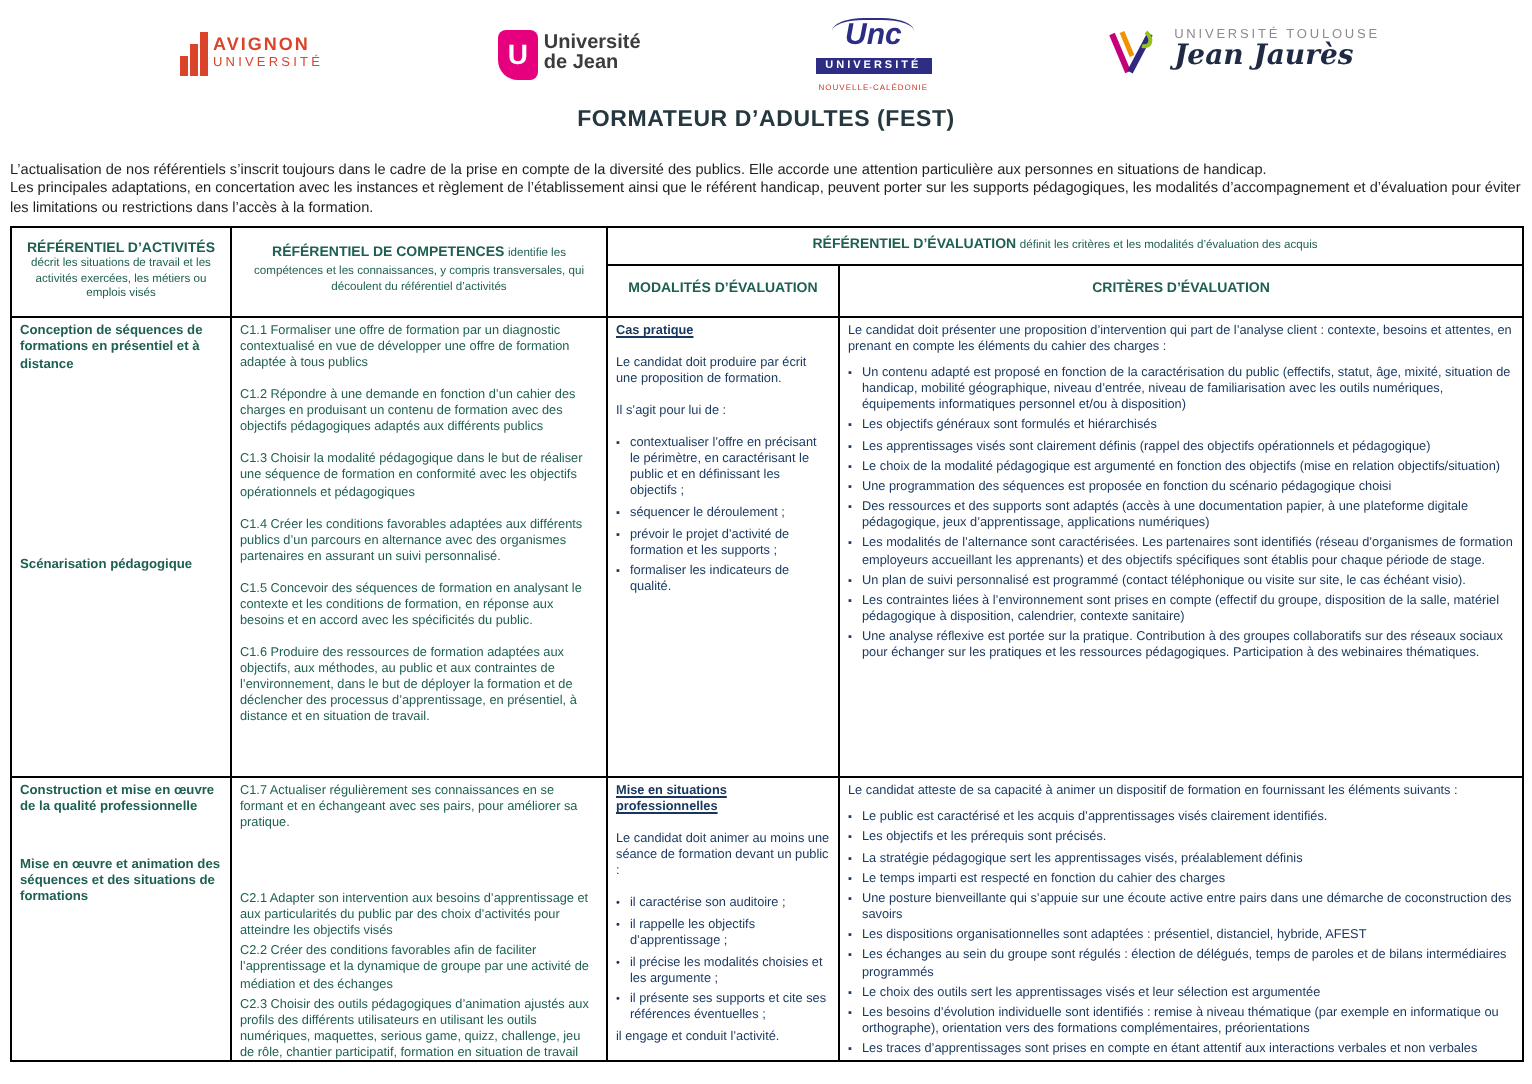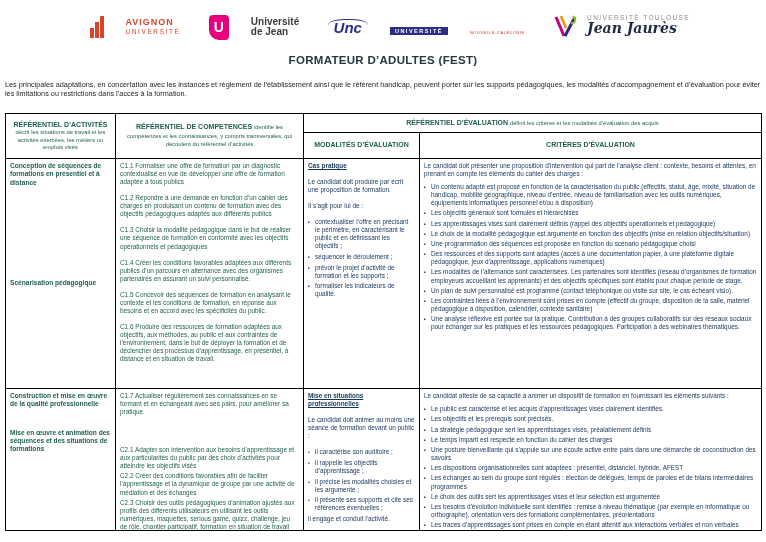--- a/index.html
+++ b/index.html
@@ -1,32 +1,32 @@
 <!DOCTYPE html>
 <html style="--text: #1f1f1f; --title: #253840; --green: #1d5f51; --navy: #17365d; --border: #000000; --avignon-red: #d9442b; --lille-pink: #e6007e; --unc-blue: #2d2e83; --toulouse-dark: #1f2a44; --toulouse-gray: #8c8c8c;"><head>
 <meta charset="utf-8">
 <style>
   html,body{margin:0;padding:0;background:#fff;}
   #page{position:relative;width:766px;height:542px;background:#fff;overflow:hidden;
         font-family:"Liberation Sans",sans-serif;color:var(--text);}
   
   #logos{position:absolute;left:90px;top:6px;width:600px;height:42px;display:flex;
          align-items:center;justify-content:space-between;}
-  .logo{display:flex;align-items:center;gap:22px;}
+  .logo{display:flex;align-items:center;gap:3px;}
   .av-icon{display:flex;align-items:flex-end;gap:1.5px;height:22px;}
   .av-icon i{display:block;width:3.5px;background:var(--avignon-red);}
   .av-icon i:nth-child(1){height:10px;}
   .av-icon i:nth-child(2){height:16px;}
   .av-icon i:nth-child(3){height:22px;}
   .av-t1{color:var(--avignon-red);font-weight:bold;font-size:9px;letter-spacing:1px;line-height:1.1;}
   .av-t2{color:var(--avignon-red);font-size:6.5px;letter-spacing:1.6px;line-height:1.1;}
   .li-icon{width:20px;height:25px;background:var(--lille-pink);border-radius:4px 4px 4px 10px;
            color:#fff;font-weight:bold;font-size:14px;display:flex;align-items:center;justify-content:center;}
   .li-t{font-size:10px;font-weight:bold;color:#3c3c3b;line-height:1.05;}
-  .unc{display:flex;align-items:flex-end;}
+  .unc{display:flex;flex-direction:column;align-items:center;}
   .unc-mark{color:var(--unc-blue);font-weight:bold;font-style:italic;font-size:15px;line-height:1;
             border-top:1.5px solid var(--unc-blue);border-radius:40%;padding:0 6px;}
   .unc-bar{background:var(--unc-blue);color:#fff;font-size:5.5px;letter-spacing:1.5px;
            padding:1px 5px;margin-top:1px;font-weight:bold;}
   .unc-sub{font-size:4px;color:#c0392b;letter-spacing:.5px;margin-top:1px;}
   .tlse{display:flex;align-items:flex-start;gap:8px;}
   .tlse-txt .t1{font-size:6.5px;letter-spacing:1.4px;color:var(--toulouse-gray);}
   .tlse-txt .t2{font-family:"DejaVu Serif",serif;font-style:italic;font-weight:bold;
                 font-size:14px;color:var(--toulouse-dark);line-height:1;}
   
@@ -109,20 +109,21 @@
       </svg>
       <span class="tlse-txt">
         <div class="t1">UNIVERSITÉ TOULOUSE</div>
         <div class="t2">Jean Jaurès</div>
       </span>
     </div>
   </div>
 
   <div id="doc-title">FORMATEUR D’ADULTES (FEST)</div>
   <div id="intro">
+    <div>L’actualisation de nos référentiels s’inscrit toujours dans le cadre de la prise en compte de la diversité des publics. Elle accorde une attention particulière aux personnes en situations de handicap.</div>
     <div>Les principales adaptations, en concertation avec les instances et règlement de l’établissement ainsi que le référent handicap, peuvent porter sur les supports pédagogiques, les modalités d’accompagnement et d’évaluation pour éviter les limitations ou restrictions dans l’accès à la formation.</div>
   </div>
 
   <div id="rtable">
 
     <div class="cell hdr h-act">
       <b>RÉFÉRENTIEL D’ACTIVITÉS</b>
       <span class="sub">décrit les situations de travail et les activités exercées, les métiers ou emplois visés</span>
     </div>
 

